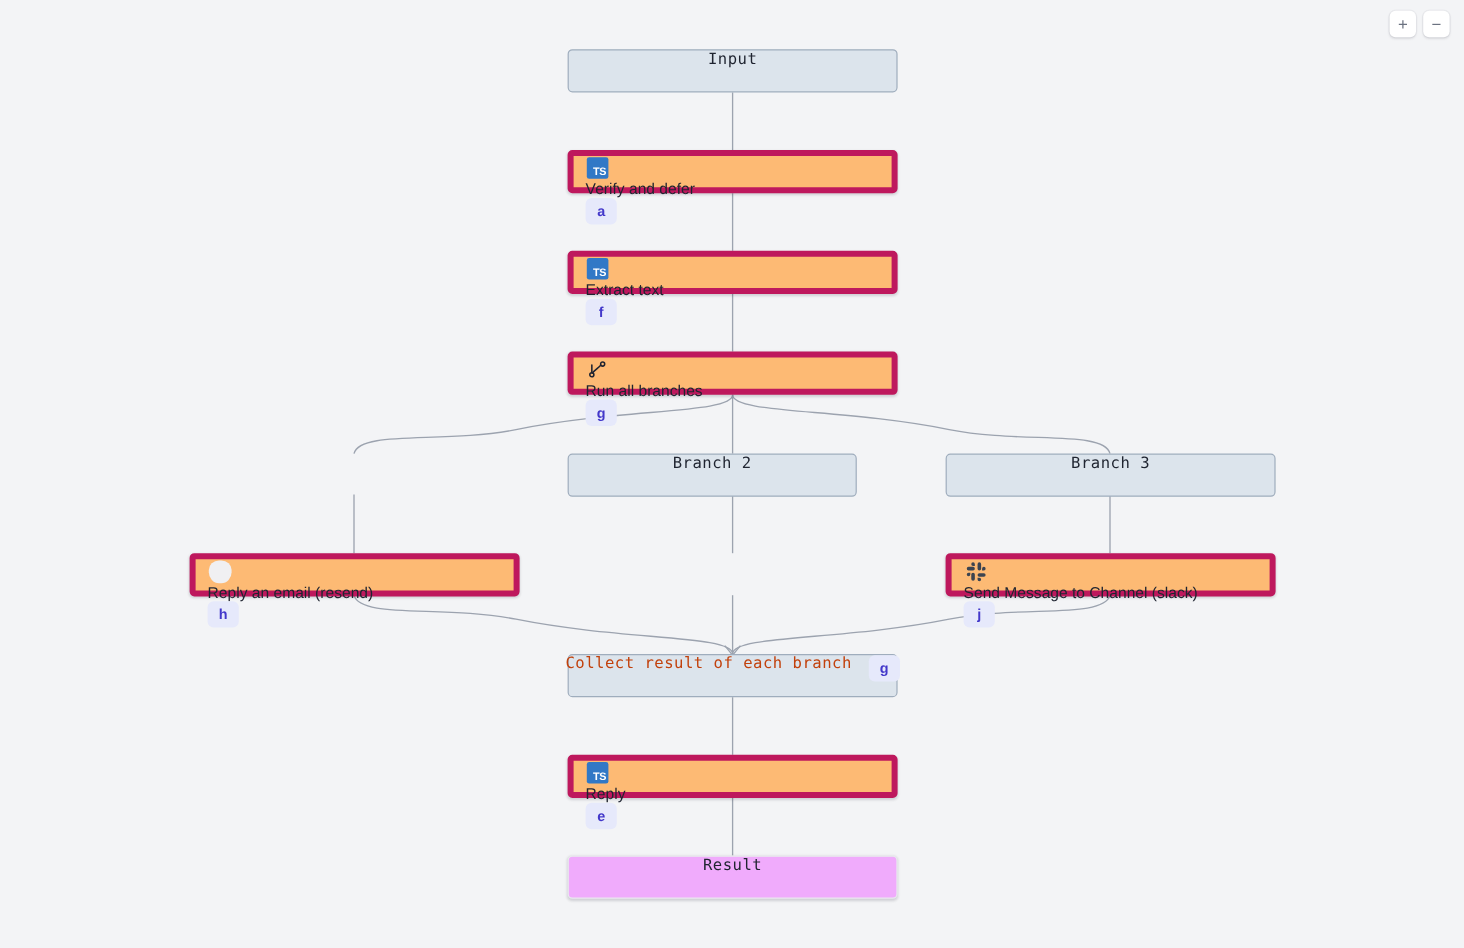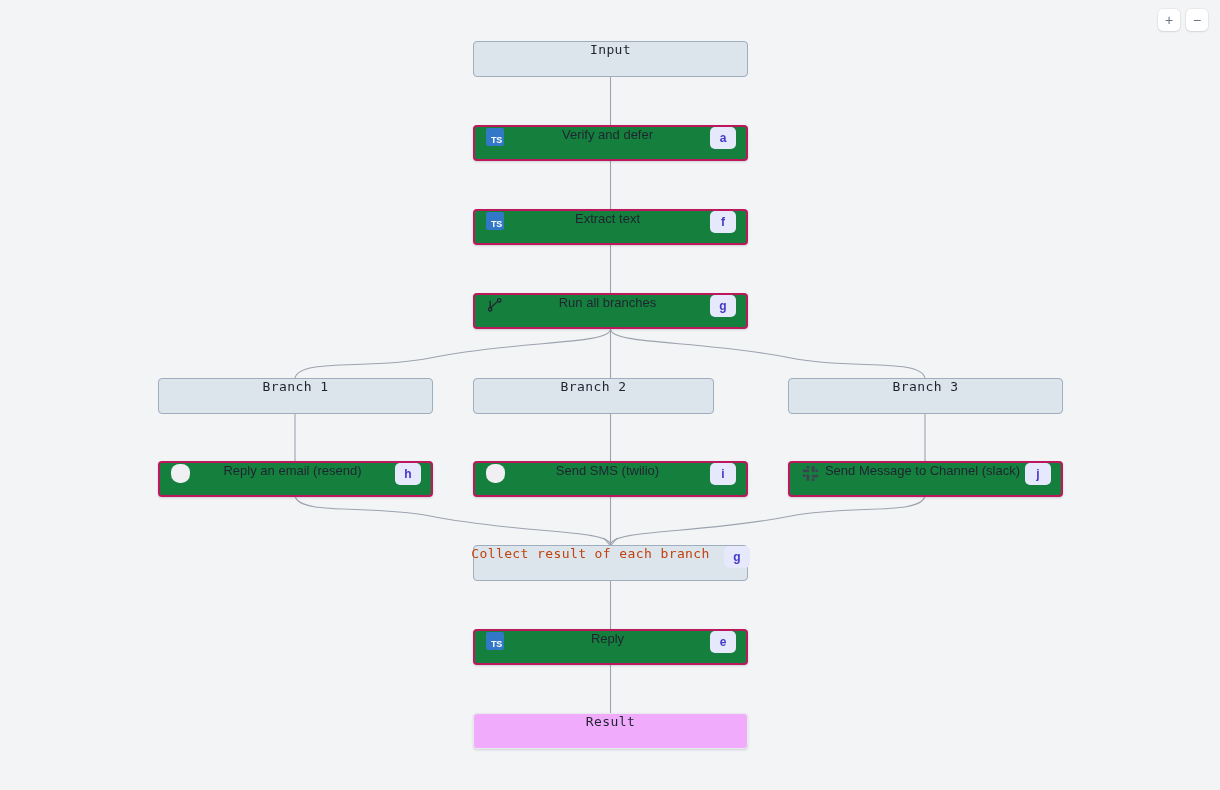--- a/index.html
+++ b/index.html
@@ -40,23 +40,24 @@
     z-index: 2;
     display: flex;
     align-items: flex-start;
     border-radius: 4px;
     height: 36px;
     padding: 0 10px;
   }
 
   
   .node.step {
-    background: #15803d;
-    border: 2px solid #be185d;
+    background: #fdba74;
+    border: 5px solid #be185d;
     box-shadow: 0 1px 2px rgba(16,24,40,.10), 0 1px 3px rgba(16,24,40,.06);
+    flex-direction: column;
   }
 
   
   .node.terminal {
     background: #dce4ec;
     border: 1px solid #9fadbd;
     justify-content: center;
   }
   .node.terminal .ttl {
     font-family: "DejaVu Sans Mono", "Liberation Mono", monospace;
@@ -234,45 +235,35 @@
         <circle cx="3.2" cy="12.3" r="1.7"></circle>
         <circle cx="12.2" cy="3.4" r="1.7"></circle>
         <path d="M3.2,10.6 V4.2"></path>
         <path d="M10.6,4.4 C8.2,6.8 5.4,8.6 3.6,10.9"></path>
       </svg>
     </span>
     <span class="ttl">Run all branches</span>
     <span class="badge">g</span>
   </div>
 
-  <div class="node terminal" style="left:158px; top:378px; width:275px;">
-    <span class="ttl">Branch 1</span>
-  </div>
   <div class="node terminal" style="left:473px; top:378px; width:241px;">
     <span class="ttl">Branch 2</span>
   </div>
   <div class="node terminal" style="left:788px; top:378px; width:275px;">
     <span class="ttl">Branch 3</span>
   </div>
 
   <div class="node step" style="left:158px; top:461px; width:275px;">
     <span class="ico">
       <span class="ico-blob"></span>
     </span>
     <span class="ttl">Reply an email (resend)</span>
     <span class="badge">h</span>
   </div>
 
-  <div class="node step" style="left:473px; top:461px; width:275px;">
-    <span class="ico">
-      <span class="ico-blob"></span>
-    </span>
-    <span class="ttl">Send SMS (twilio)</span>
-    <span class="badge">i</span>
-  </div>
 
   <div class="node step" style="left:788px; top:461px; width:275px;">
     <span class="ico">
       <svg width="17" height="17" viewBox="0 0 24 24" fill="#3c4450">
         <path d="M5.1 15.2a2.1 2.1 0 1 1-2.1-2.1h2.1v2.1zM6.2 15.2a2.1 2.1 0 0 1 4.2 0v5.3a2.1 2.1 0 0 1-4.2 0v-5.3z"></path>
         <path d="M8.3 5.1a2.1 2.1 0 1 1 2.1-2.1v2.1H8.3zM8.3 6.2a2.1 2.1 0 0 1 0 4.2H3a2.1 2.1 0 0 1 0-4.2h5.3z"></path>
         <path d="M18.9 8.3a2.1 2.1 0 1 1 2.1 2.1h-2.1V8.3zM17.8 8.3a2.1 2.1 0 0 1-4.2 0V3a2.1 2.1 0 0 1 4.2 0v5.3z"></path>
         <path d="M15.7 18.9a2.1 2.1 0 1 1-2.1 2.1v-2.1h2.1zM15.7 17.8a2.1 2.1 0 0 1 0-4.2H21a2.1 2.1 0 0 1 0 4.2h-5.3z"></path>
       </svg>
     </span>

